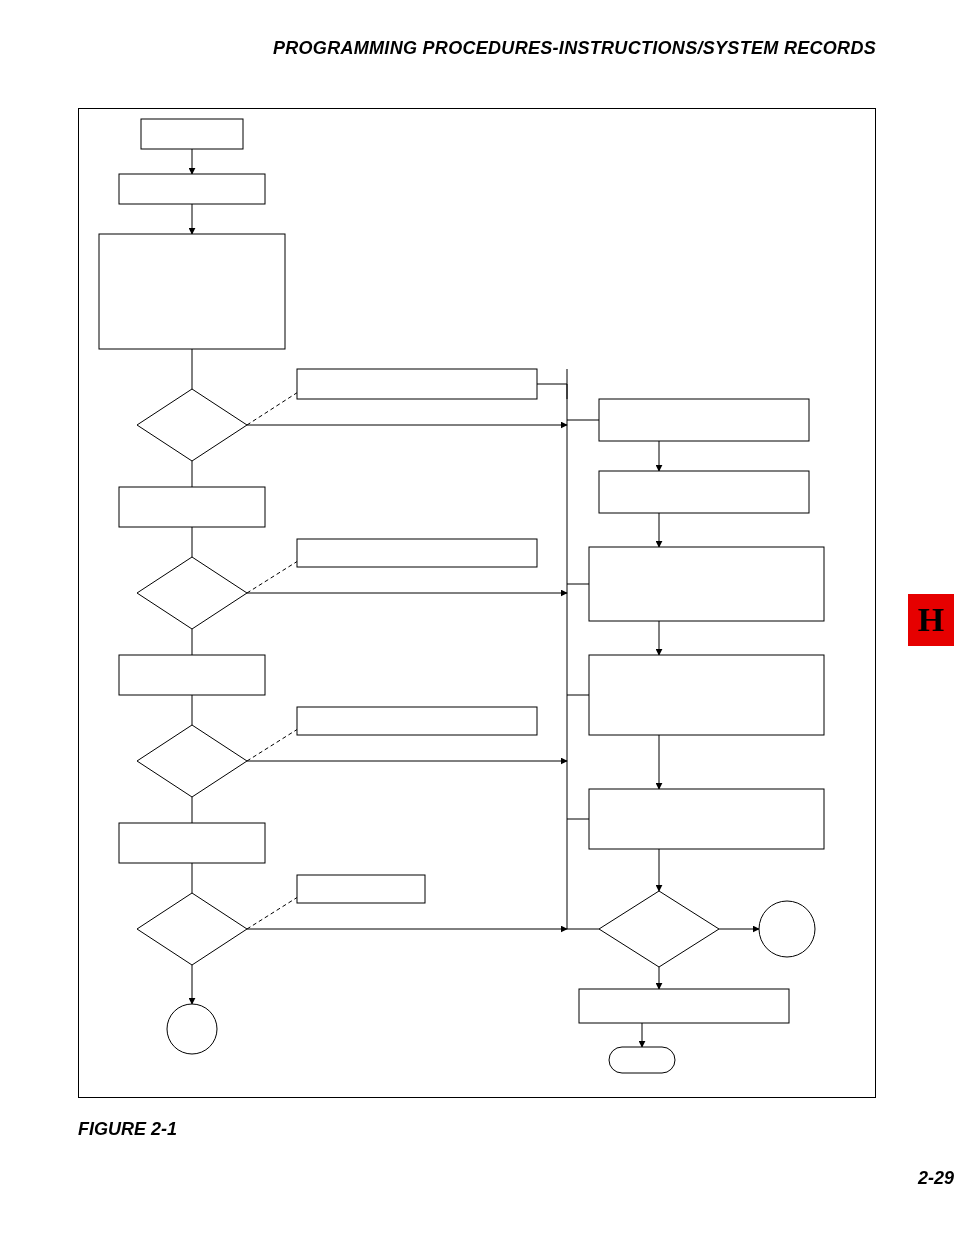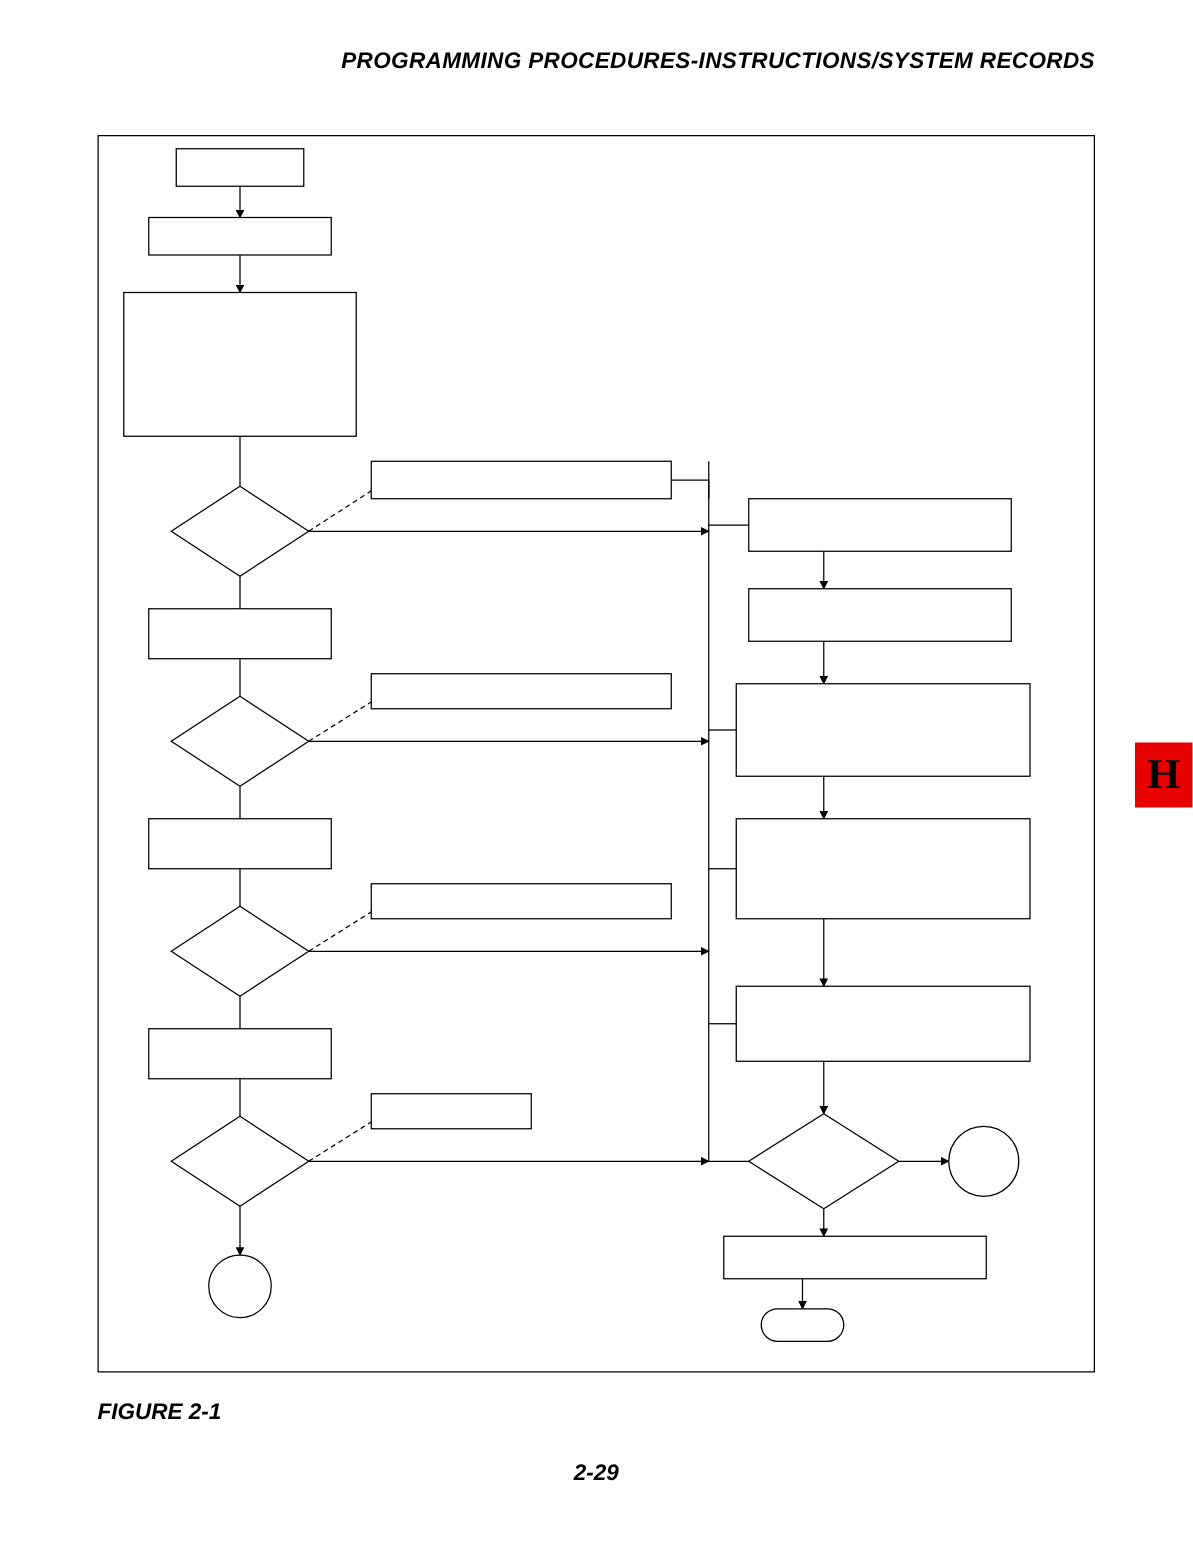--- a/index.html
+++ b/index.html
@@ -40,21 +40,21 @@
     font-family: "Arial Narrow", Arial, sans-serif;
     font-size: 18px;
     line-height: 1.25;
     margin-top: 14px;
   }
   .page-num {
     position: absolute;
     top: 1168px;
     left: 0;
     width: 954px;
-    text-align: center;
+    text-align: right;
     font-weight: bold;
     font-style: italic;
     font-family: "Arial Narrow", Arial, sans-serif;
     font-size: 18px;
   }
   .side-tab {
     position: absolute;
     top: 594px;
     right: 0;
     width: 46px;

